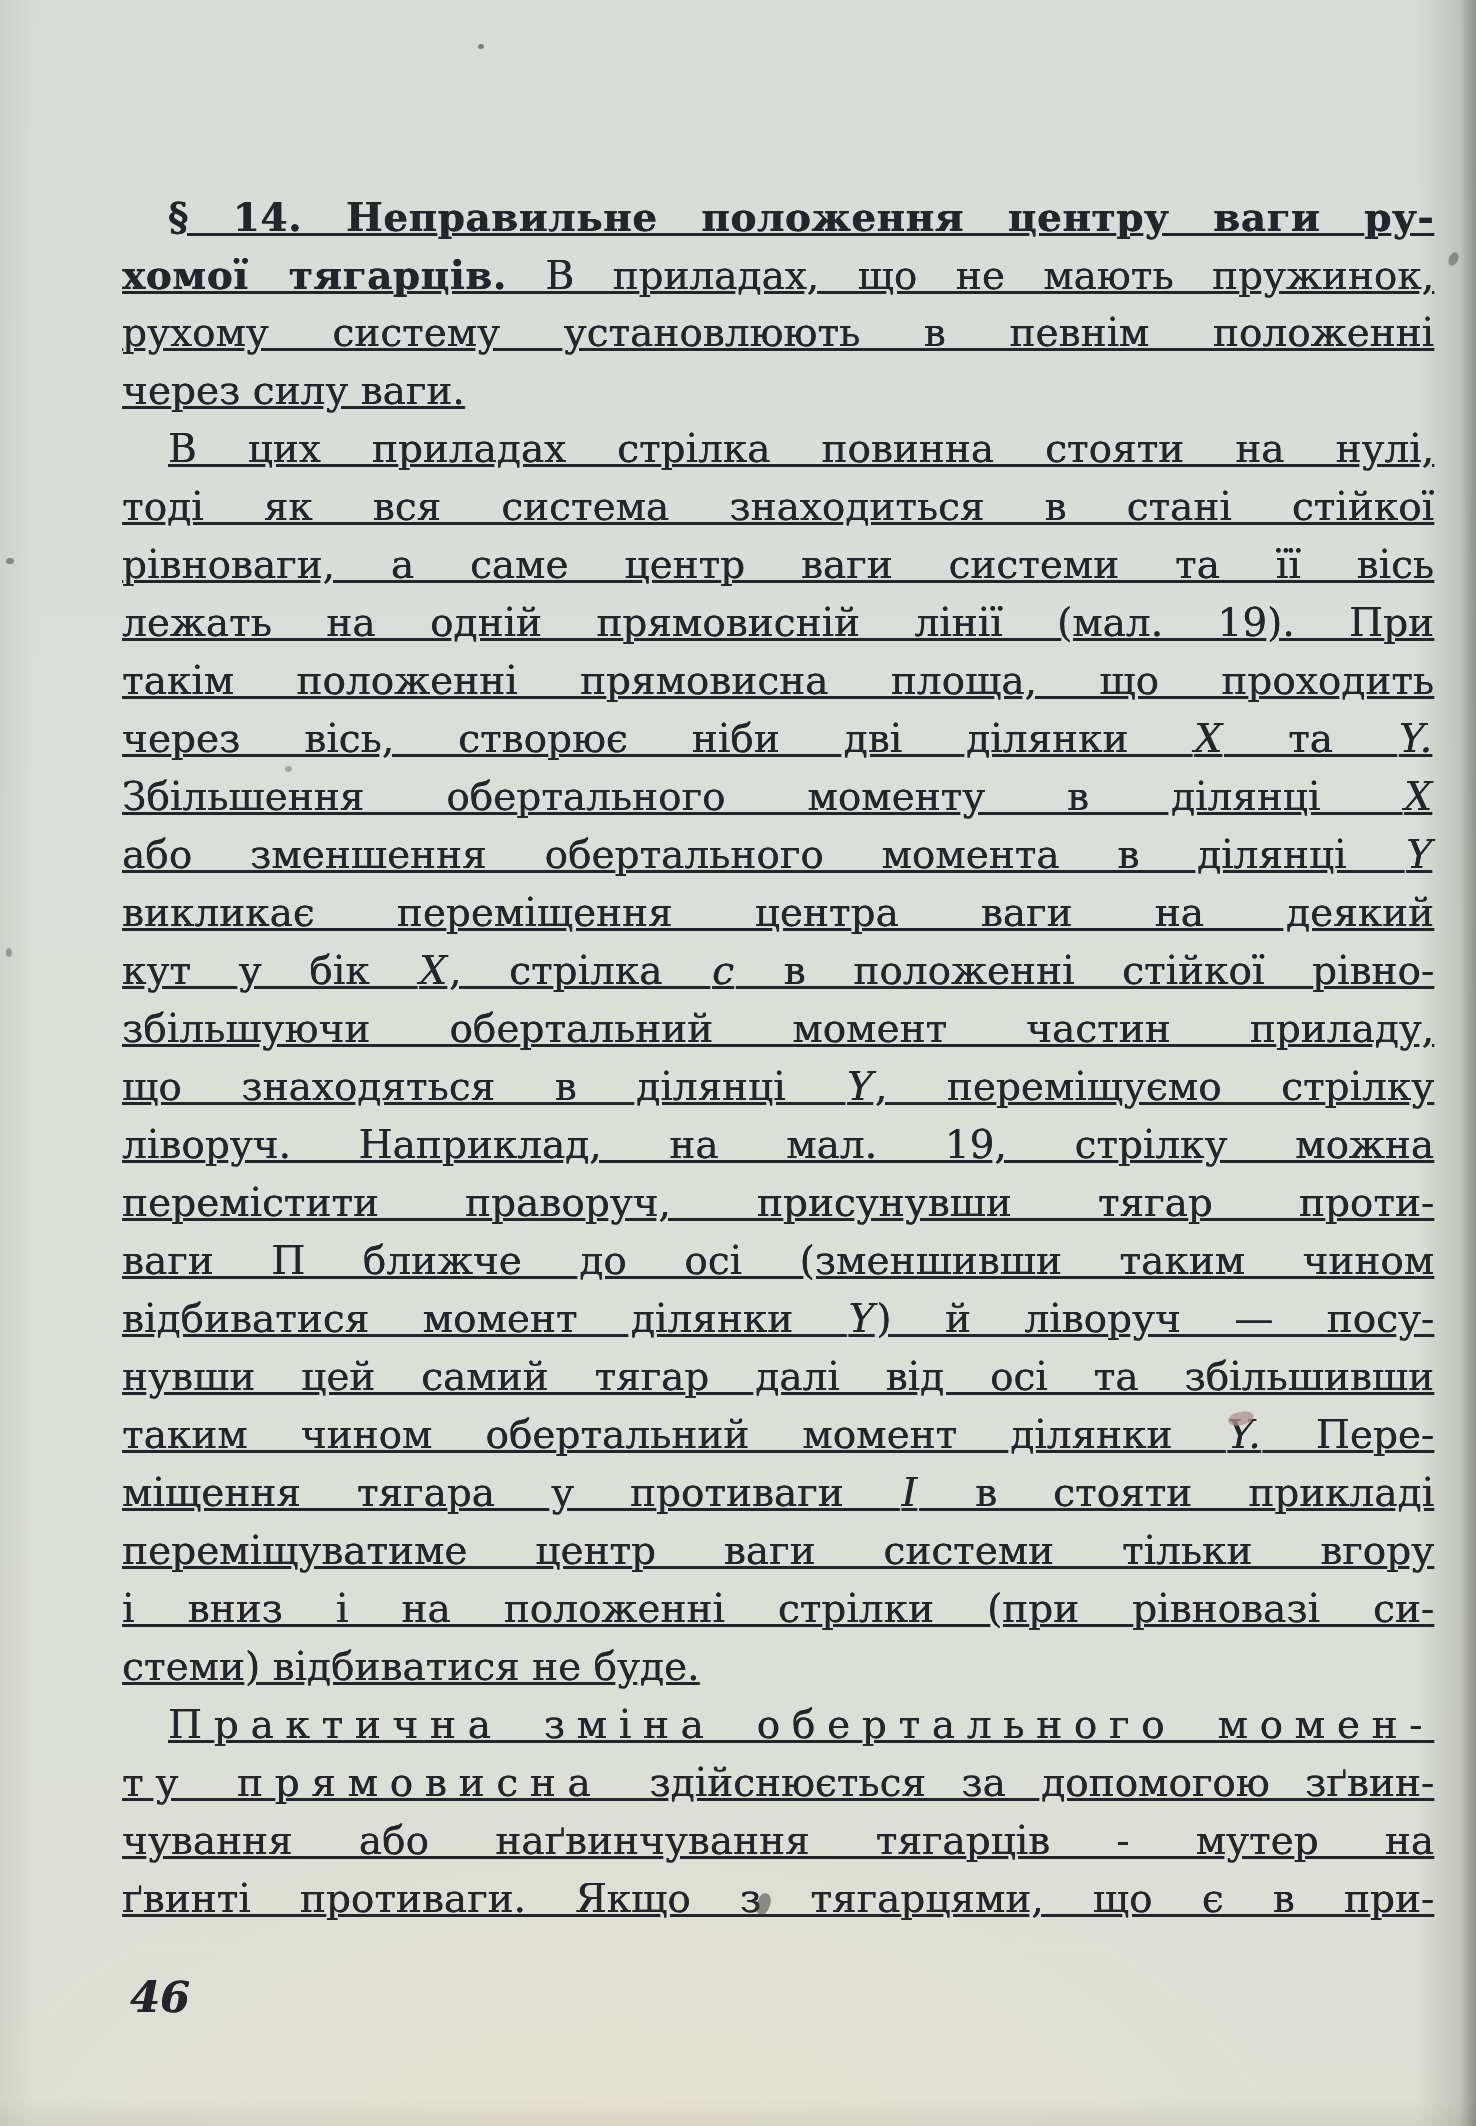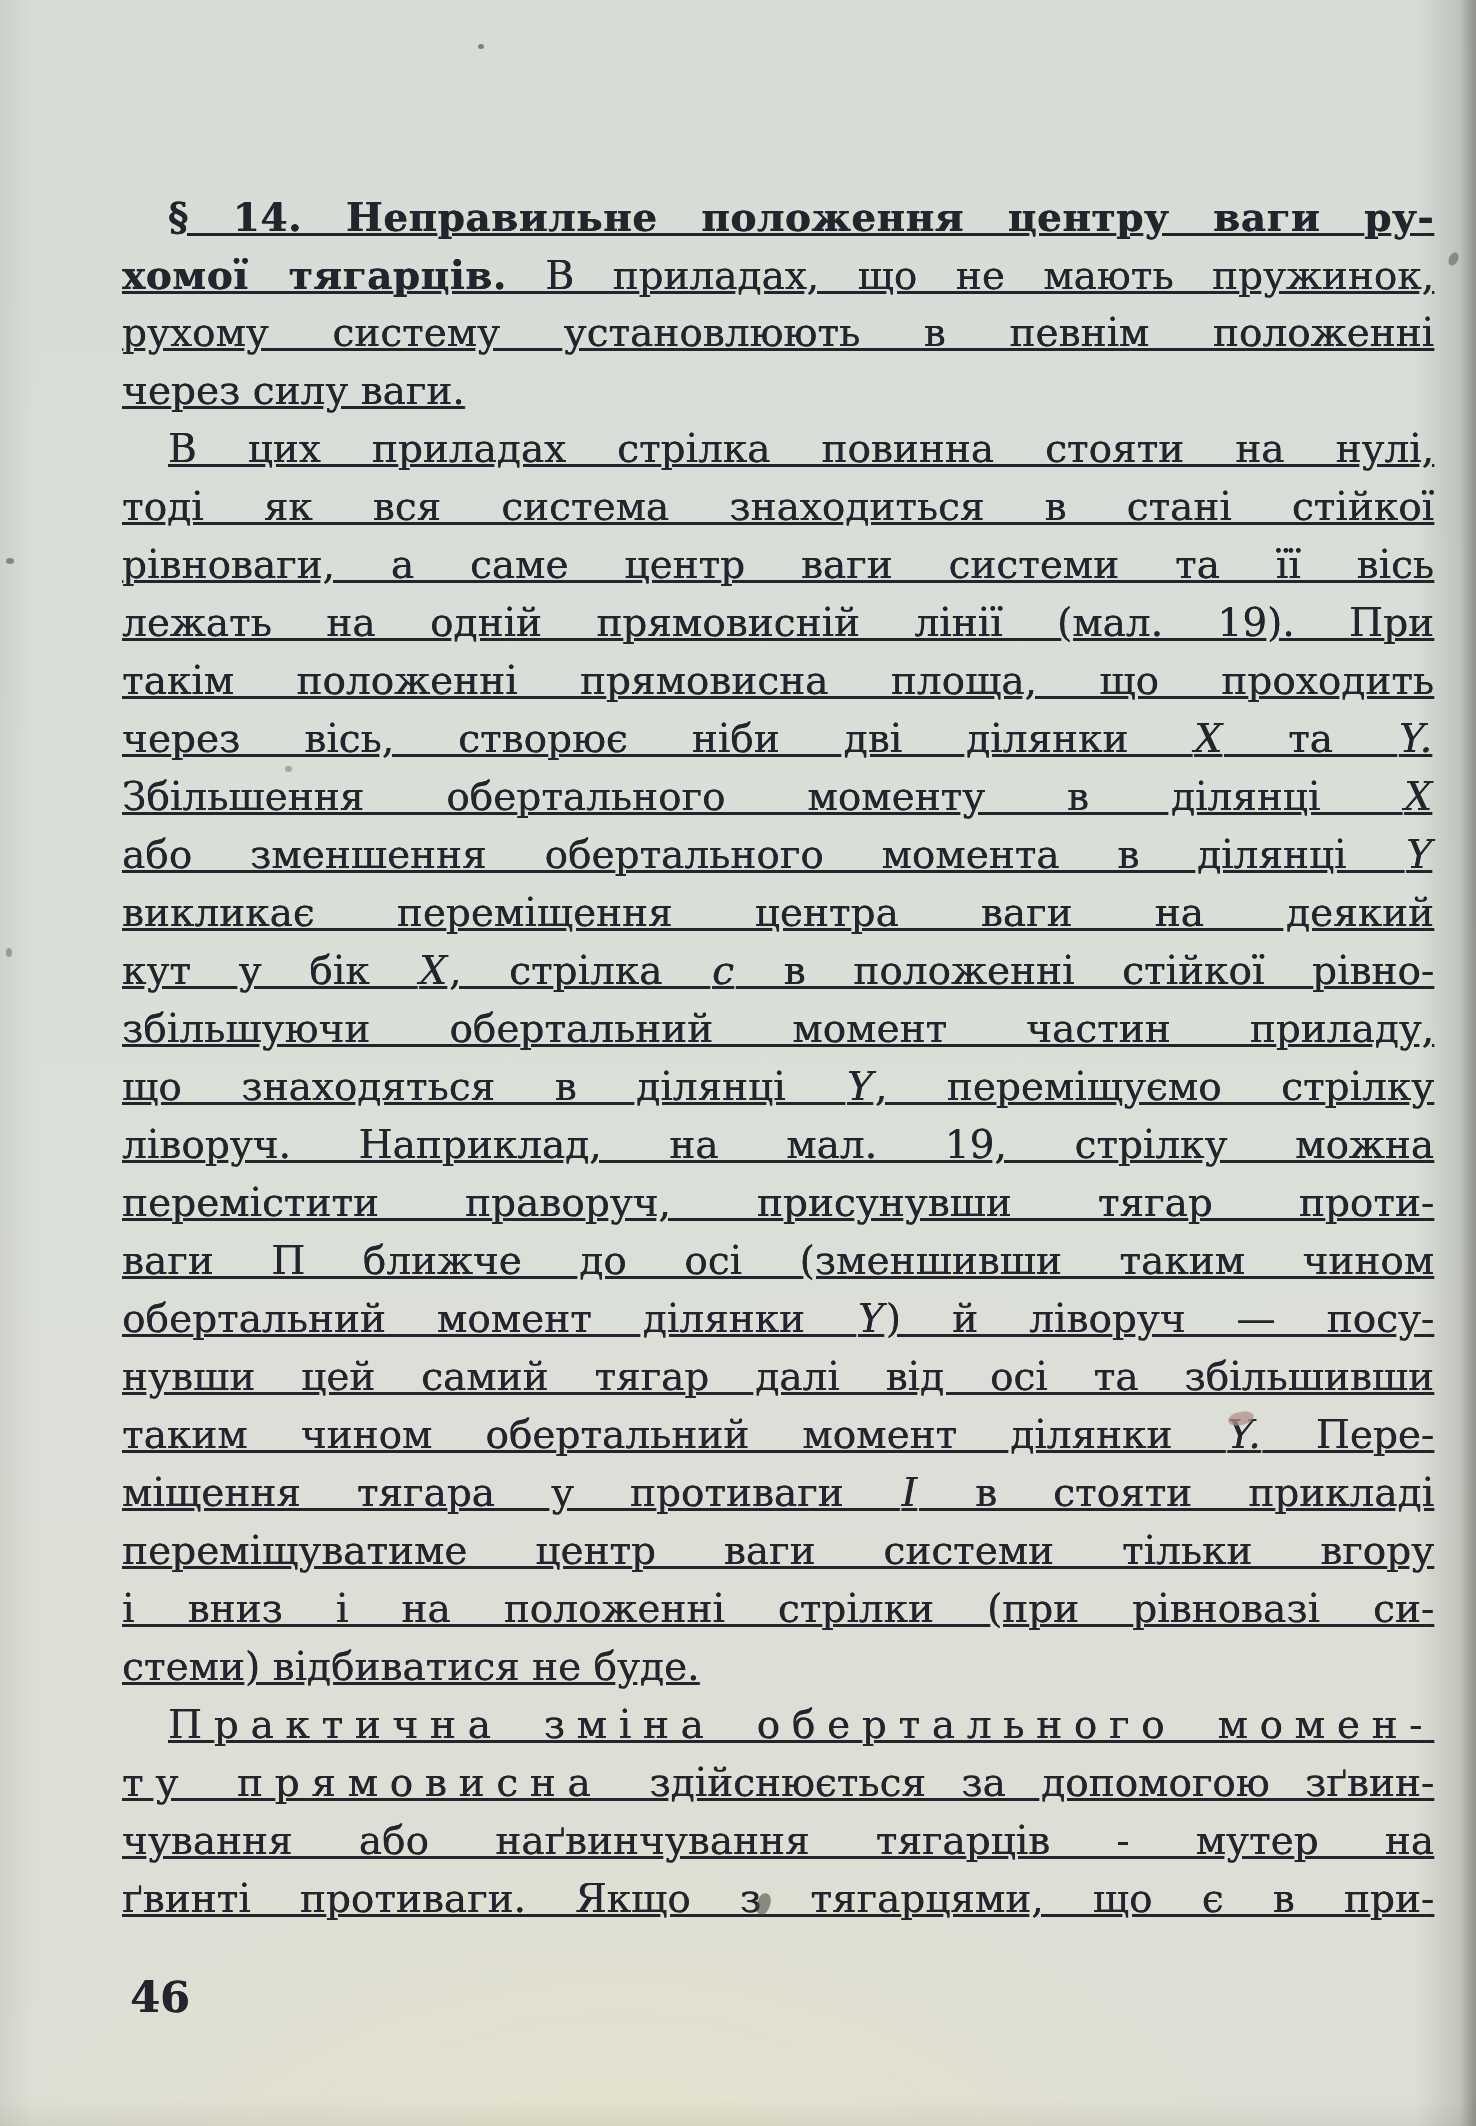--- a/index.html
+++ b/index.html
@@ -21,21 +21,21 @@
     text-shadow:0.35px 0 0 currentColor;
     text-decoration:underline;
   }
   .line.noj{text-align-last:left;}
   .line.indent::before{content:"";display:inline-block;width:46px;}
   .seg.bold{font-weight:700;letter-spacing:0.5px;}
   .seg.italic{font-style:italic;padding:0 2px;}
   .seg.spaced{letter-spacing:0.30em;}
   .page-number{
     position:absolute;left:130px;top:1972px;
-    font-size:43px;font-weight:700;
+    font-size:43px;font-weight:700;font-style:italic;
     text-shadow:0.4px 0 0 currentColor;
   }
   .speck{position:absolute;border-radius:50%;}
   .s1{left:478px;top:44px;width:6px;height:5px;background:rgba(50,50,45,0.55);}
   .s2{left:6px;top:558px;width:8px;height:6px;background:rgba(40,40,38,0.45);}
   .s3{left:1449px;top:252px;width:9px;height:14px;background:rgba(45,47,40,0.40);transform:rotate(25deg);}
   .s4{left:1228px;top:1412px;width:26px;height:13px;background:rgba(176,146,140,0.75);border-radius:60%/70%;transform:rotate(-12deg);}
   .s5{left:757px;top:1893px;width:13px;height:22px;background:rgba(70,66,58,0.55);border-radius:45%;transform:rotate(18deg);}
   .s6{left:6px;top:948px;width:6px;height:9px;background:rgba(50,50,46,0.35);}
   .s7{left:285px;top:766px;width:7px;height:6px;background:rgba(90,86,74,0.40);}
@@ -56,21 +56,21 @@
     <div class="line"><span class="seg normal">через вісь, створює ніби дві ділянки </span><span class="seg italic">X</span><span class="seg normal"> та </span><span class="seg italic">Y.</span></div>
     <div class="line"><span class="seg normal">Збільшення обертального моменту в ділянці </span><span class="seg italic">X</span></div>
     <div class="line"><span class="seg normal">або зменшення обертального момента в ділянці </span><span class="seg italic">Y</span></div>
     <div class="line"><span class="seg normal">викликає переміщення центра ваги на деякий</span></div>
     <div class="line"><span class="seg normal">кут у бік </span><span class="seg italic">X</span><span class="seg normal">, стрілка </span><span class="seg italic">с</span><span class="seg normal"> в положенні стійкої рівно-</span></div>
     <div class="line"><span class="seg normal">збільшуючи обертальний момент частин приладу,</span></div>
     <div class="line"><span class="seg normal">що знаходяться в ділянці </span><span class="seg italic">Y</span><span class="seg normal">, переміщуємо стрілку</span></div>
     <div class="line"><span class="seg normal">ліворуч. Наприклад, на мал. 19, стрілку можна</span></div>
     <div class="line"><span class="seg normal">перемістити праворуч, присунувши тягар проти-</span></div>
     <div class="line"><span class="seg normal">ваги П ближче до осі (зменшивши таким чином</span></div>
-    <div class="line"><span class="seg normal">обертальний момент ділянки </span><span class="seg italic">Y</span><span class="seg normal">) й ліворуч — посу-</span></div>
+    <div class="line"><span class="seg normal">відбиватися момент ділянки </span><span class="seg italic">Y</span><span class="seg normal">) й ліворуч — посу-</span></div>
     <div class="line"><span class="seg normal">нувши цей самий тягар далі від осі та збільшивши</span></div>
     <div class="line"><span class="seg normal">таким чином обертальний момент ділянки </span><span class="seg italic">Y.</span><span class="seg normal"> Пере-</span></div>
     <div class="line"><span class="seg normal">міщення тягара у противаги </span><span class="seg italic">І</span><span class="seg normal"> в стояти прикладі</span></div>
     <div class="line"><span class="seg normal">переміщуватиме центр ваги системи тільки вгору</span></div>
     <div class="line"><span class="seg normal">і вниз і на положенні стрілки (при рівновазі си-</span></div>
     <div class="line noj"><span class="seg normal">стеми) відбиватися не буде.</span></div>
     <div class="line indent"><span class="seg spaced">Практична зміна обертального момен-</span></div>
     <div class="line"><span class="seg spaced">ту прямовисна </span><span class="seg normal">здійснюється за допомогою зґвин-</span></div>
     <div class="line"><span class="seg normal">чування або наґвинчування тягарців - мутер на</span></div>
     <div class="line"><span class="seg normal">ґвинті противаги. Якщо з тягарцями, що є в при-</span></div>

